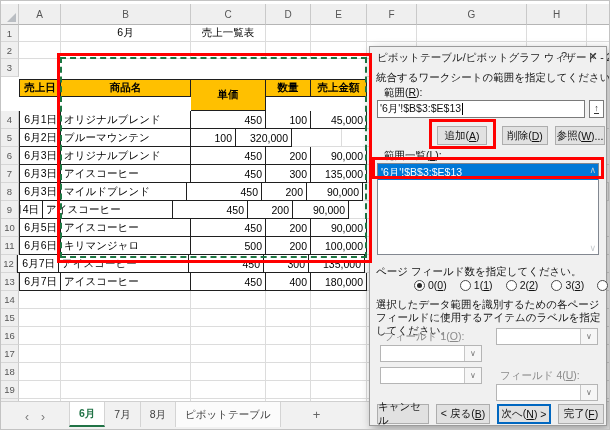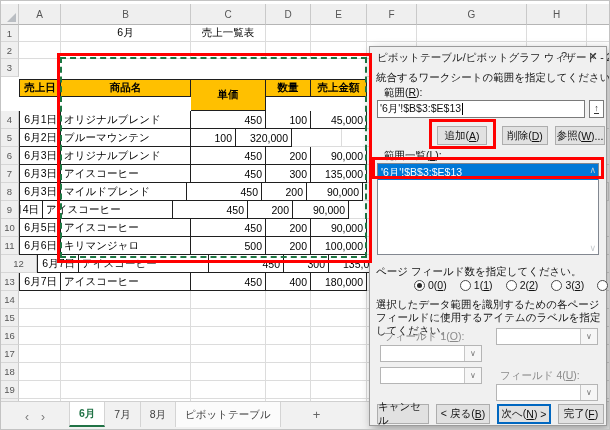--- a/index.html
+++ b/index.html
@@ -240,21 +240,21 @@
           <div class="gcell tbl" style="width: 130px; height: 18px;">キリマンジャロ</div>
           <div class="gcell tbl ar" style="width: 75px; height: 18px;">500</div>
           <div class="gcell tbl ar" style="width: 45px; height: 18px;">200</div>
           <div class="gcell tbl ar" style="width: 56px; height: 18px;">100,000</div>
           <div class="gcell" style="width: 50px; height: 18px;"></div>
           <div class="gcell" style="width: 110px; height: 18px;"></div>
           <div class="gcell" style="width: 60px; height: 18px;"></div>
           <div class="gcell" style="width: 26px; height: 18px;"></div>
         </div>
         <div class="grow">
-          <div class="gcell ggut" style="width: 36px; height: 18px;">12</div>
+          <div class="gcell ggut" style="width: 16px; height: 18px;">12</div>
           <div class="gcell tbl bl ar" style="width: 42px; height: 18px;">6月7日</div>
           <div class="gcell tbl" style="width: 130px; height: 18px;">アイスコーヒー</div>
           <div class="gcell tbl ar" style="width: 75px; height: 18px;">450</div>
           <div class="gcell tbl ar" style="width: 45px; height: 18px;">300</div>
           <div class="gcell tbl ar" style="width: 56px; height: 18px;">135,000</div>
           <div class="gcell" style="width: 50px; height: 18px;"></div>
           <div class="gcell" style="width: 110px; height: 18px;"></div>
           <div class="gcell" style="width: 60px; height: 18px;"></div>
           <div class="gcell" style="width: 26px; height: 18px;"></div>
         </div>

